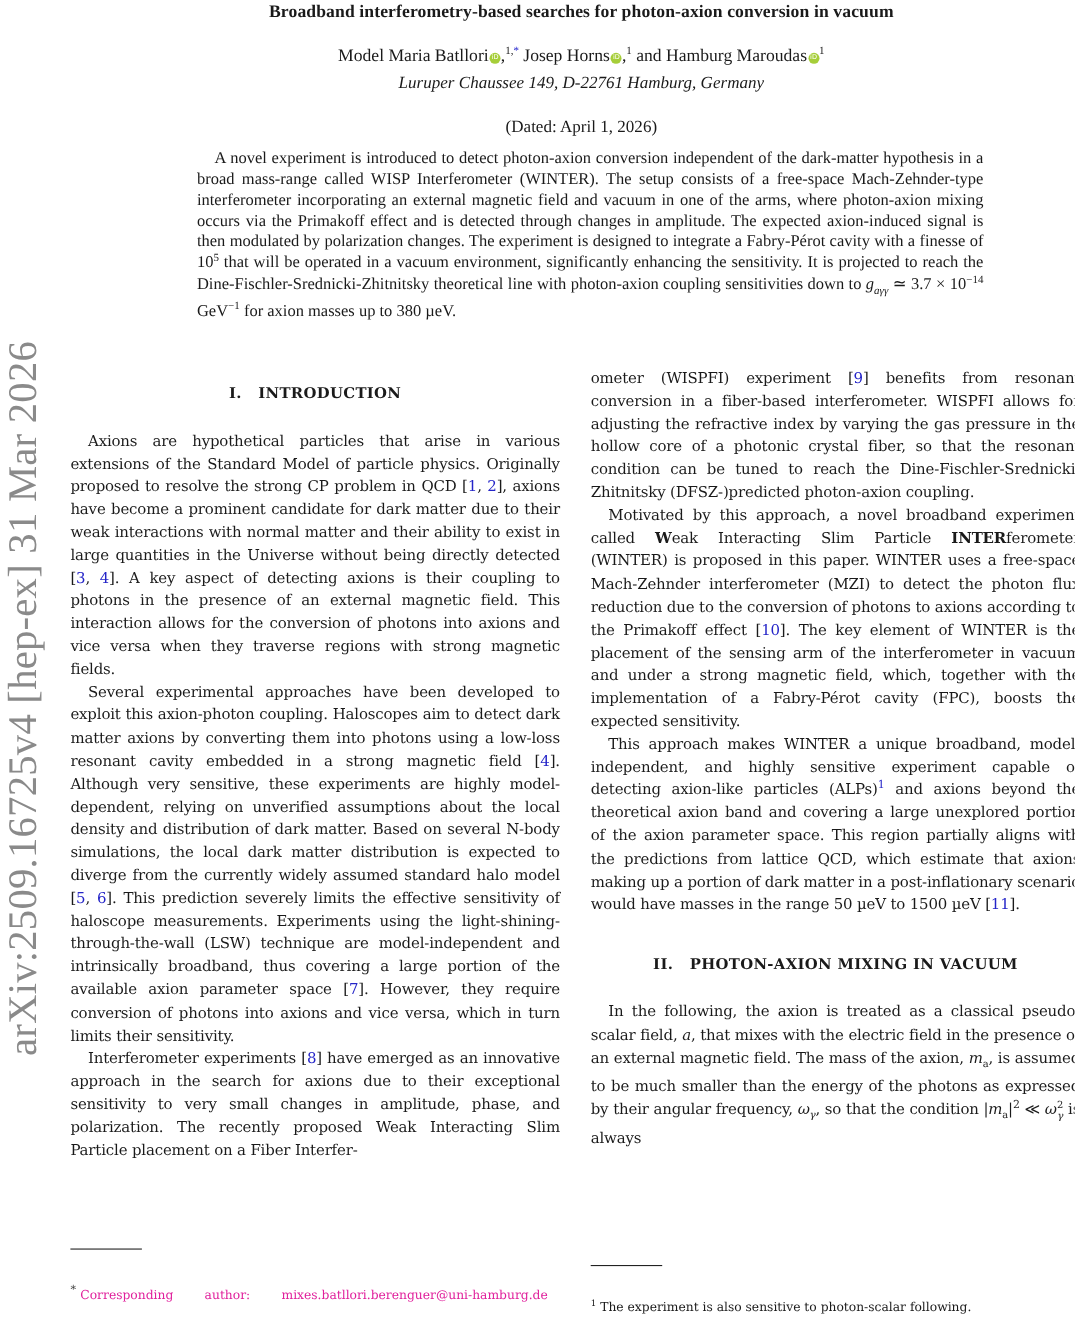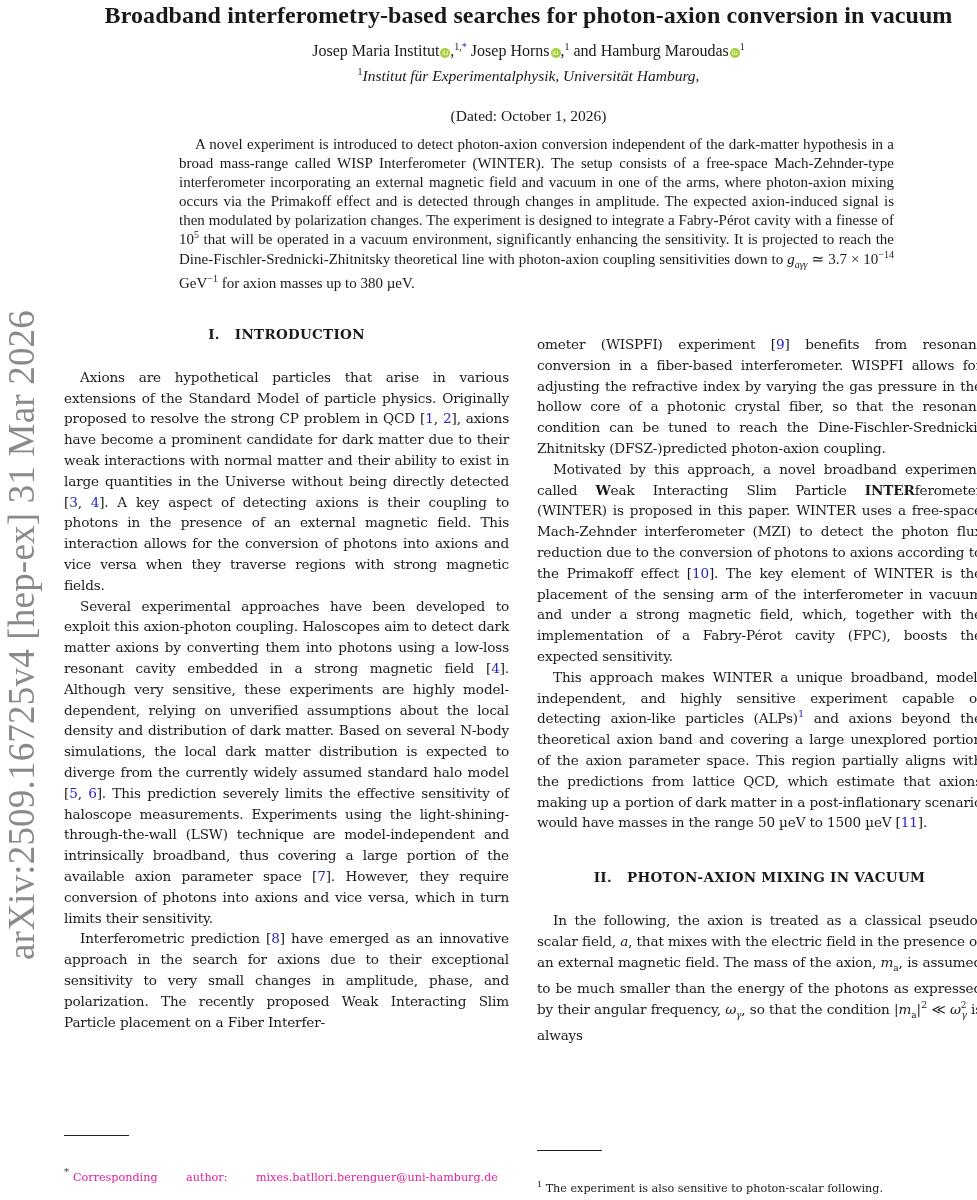--- a/index.html
+++ b/index.html
@@ -9,21 +9,21 @@
     color: #1a1a1a;
   }
   #arxiv-stamp {
     position: absolute; left: 2px; top: 960px;
     transform-origin: 0 0; transform: rotate(-90deg);
     font-family: "Liberation Serif", serif; font-size: 37px; color: #8a8a8a;
     white-space: nowrap; letter-spacing: 0.2px; line-height: 40px;
   }
   #title {
     position: absolute; left: 80px; top: 2px; width: 897px; text-align: center;
-    font-family: "Liberation Serif", serif; font-weight: bold; font-size: 24px;
+    font-family: "Liberation Serif", serif; font-weight: bold; font-size: 16px;
     letter-spacing: 0.1px;
   }
   #authors {
     position: absolute; left: 80px; top: 42px; width: 897px; text-align: center;
     font-family: "Liberation Serif", serif; font-size: 16px;
   }
   .orcid {
     display: inline-block; width: 10px; height: 10px; border-radius: 50%;
     background: #a6ce39; color: #fff; font-size: 6px; line-height: 10px;
     text-align: center; vertical-align: 1px; font-family: "DejaVu Sans", sans-serif;
@@ -42,21 +42,21 @@
   #abstract {
     position: absolute; left: 163px; top: 135px; width: 715px;
     font-family: "Liberation Serif", serif; font-size: 15px; line-height: 19.1px;
     text-align: justify; text-indent: 16px; margin-left: 16px;
   }
   .col {
     position: absolute; width: 445px;
     font-family: "DejaVu Serif", serif; font-size: 13.6px; line-height: 20.8px;
     text-align: justify; hyphens: manual; letter-spacing: -0.15px;
   }
-  #col-left { left: 64px; top: 324px; }
+  #col-left { left: 64px; top: 348px; }
   #col-right { left: 537px; top: 334px; }
   .section-head {
     text-align: center; font-weight: bold; font-size: 13.5px;
     margin: 0 0 22px 0; text-indent: 0; letter-spacing: 0.3px;
   }
   .para { margin: 0; text-indent: 16px; }
   .noindent { text-indent: 0; }
   .cite { color: #2424c8; }
   .fnmark { color: #2424c8; }
   .footrule {
@@ -76,37 +76,37 @@
   .ital { font-style: italic; }
 </style>
 </head>
 <body>
 
 <div id="arxiv-stamp">arXiv:2509.16725v4  [hep-ex]  31 Mar 2026</div>
 
 <h1 id="title" style="margin:0;">Broadband interferometry-based searches for photon-axion conversion in vacuum</h1>
 
 <div id="authors">
-  <span>Josep Maria Institut</span><span class="orcid">iD</span><span>,</span><sup>1,</sup><sup class="star">*</sup>
+  <span>Model Maria Batllori</span><span class="orcid">iD</span><span>,</span><sup>1,</sup><sup class="star">*</sup>
   <span>Josep Horns</span><span class="orcid">iD</span><span>,</span><sup>1</sup><span style="white-space:pre"> and </span><span>Hamburg Maroudas</span><span class="orcid">iD</span><sup>1</sup>
 </div>
 
 <div id="affil">
-  <div><sup style="font-style:normal">1</sup><span>Institut für Experimentalphysik, Universität Hamburg,</span></div>
+  <div>Luruper Chaussee 149, D-22761 Hamburg, Germany</div>
 </div>
 
-<div id="dated">(Dated: October 1, 2026)</div>
+<div id="dated">(Dated: April 1, 2026)</div>
 
 <div id="abstract"><span>A novel experiment is introduced to detect photon-axion conversion independent of the dark-matter hypothesis in a broad mass-range called WISP Interferometer (WINTER). The setup consists of a free-space Mach-Zehnder-type interferometer incorporating an external magnetic field and vacuum in one of the arms, where photon-axion mixing occurs via the Primakoff effect and is detected through changes in amplitude.  The expected axion-induced signal is then modulated by polarization changes. The experiment is designed to integrate a Fabry-Pérot cavity with a finesse of 10</span><sup>5</sup><span> that will be operated in a vacuum environment, significantly enhancing the sensitivity.  It is projected to reach the Dine-Fischler-Srednicki-Zhitnitsky theoretical line with photon-axion coupling sensitivities down to </span><span class="ital">g</span><sub class="ital" style="font-size:10px">aγγ</sub><span> ≃ 3.7 × 10</span><sup>−14</sup><span> GeV</span><sup>−1</sup><span> for axion masses up to 380 µeV.</span></div>
 
 <div id="col-left" class="col">
   <div class="section-head" style="white-space:pre">I.   INTRODUCTION</div>
   <p class="para"><span>Axions are hypothetical particles that arise in various extensions of the Standard Model of particle physics. Originally proposed to resolve the strong CP problem in QCD [</span><a class="cite">1</a><span>, </span><a class="cite">2</a><span>], axions have become a prominent candidate for dark matter due to their weak interactions with normal matter and their ability to exist in large quantities in the Universe without being directly detected [</span><a class="cite">3</a><span>, </span><a class="cite">4</a><span>].  A key aspect of detecting axions is their coupling to photons in the presence of an external magnetic field.  This interaction allows for the conversion of photons into axions and vice versa when they traverse regions with strong magnetic fields.</span></p>
   <p class="para"><span>Several experimental approaches have been developed to exploit this axion-photon coupling.  Haloscopes aim to detect dark matter axions by converting them into photons using a low-loss resonant cavity embedded in a strong magnetic field [</span><a class="cite">4</a><span>].  Although very sensitive, these experiments are highly model-dependent, relying on unverified assumptions about the local density and distribution of dark matter.  Based on several N-body simulations, the local dark matter distribution is expected to diverge from the currently widely assumed standard halo model [</span><a class="cite">5</a><span>, </span><a class="cite">6</a><span>].  This prediction severely limits the effective sensitivity of haloscope measurements.  Experiments using the light-shining-through-the-wall (LSW) technique are model-independent and intrinsically broadband, thus covering a large portion of the available axion parameter space [</span><a class="cite">7</a><span>].  However, they require conversion of photons into axions and vice versa, which in turn limits their sensitivity.</span></p>
-  <p class="para"><span>Interferometric prediction [</span><a class="cite">8</a><span id="p3-b-split">] have emerged as an innovative approach in the search for axions due to their exceptional sensitivity to very small changes in amplitude, phase, and polarization.  The recently proposed Weak Interacting Slim Particle placement on a Fiber Interfer-</span></p>
+  <p class="para"><span>Interferometer experiments [</span><a class="cite">8</a><span id="p3-b-split">] have emerged as an innovative approach in the search for axions due to their exceptional sensitivity to very small changes in amplitude, phase, and polarization.  The recently proposed Weak Interacting Slim Particle placement on a Fiber Interfer-</span></p>
 </div>
 
 <div id="col-right" class="col">
   <p class="para noindent"><span id="p3-b-tail">ometer (WISPFI) experiment [</span><a class="cite">9</a><span>] benefits from resonant conversion in a fiber-based interferometer.  WISPFI allows for adjusting the refractive index by varying the gas pressure in the hollow core of a photonic crystal fiber, so that the resonant condition can be tuned to reach the Dine-Fischler-Srednicki-Zhitnitsky (DFSZ-)predicted photon-axion coupling.</span></p>
   <p class="para"><span>Motivated by this approach, a novel broadband experiment called </span><span class="bold">W</span><span>eak Interacting Slim Particle </span><span class="bold">INTER</span><span>ferometer (WINTER) is proposed in this paper. WINTER uses a free-space Mach-Zehnder interferometer (MZI) to detect the photon flux reduction due to the conversion of photons to axions according to the Primakoff effect [</span><a class="cite">10</a><span>].  The key element of WINTER is the placement of the sensing arm of the interferometer in vacuum and under a strong magnetic field, which, together with the implementation of a Fabry-Pérot cavity (FPC), boosts the expected sensitivity.</span></p>
   <p class="para"><span>This approach makes WINTER a unique broadband, model-independent, and highly sensitive experiment capable of detecting axion-like particles (ALPs)</span><sup class="fnmark">1</sup><span> and axions beyond the theoretical axion band and covering a large unexplored portion of the axion parameter space. This region partially aligns with the predictions from lattice QCD, which estimate that axions making up a portion of dark matter in a post-inflationary scenario would have masses in the range 50 µeV to 1500 µeV [</span><a class="cite">11</a><span>].</span></p>
   <div class="section-head" style="white-space:pre; margin-top:34px;">II.   PHOTON-AXION MIXING IN VACUUM</div>
   <p class="para"><span>In the following, the axion is treated as a classical pseudo-scalar field, </span><span class="ital">a</span><span>, that mixes with the electric field in the presence of an external magnetic field.  The mass of the axion, </span><span class="ital">m</span><sub style="font-size:9px">a</sub><span>, is assumed to be much smaller than the energy of the photons as expressed by their angular frequency, </span><span class="ital">ω</span><sub class="ital" style="font-size:9px">γ</sub><span>, so that the condition |</span><span class="ital">m</span><sub style="font-size:9px">a</sub><span>|</span><sup>2</sup><span> ≪ </span><span class="ital">ω</span><sup style="font-size:9px">2</sup><sub class="ital" style="font-size:9px; margin-left:-5px">γ</sub><span> is always</span></p>
 </div>
 

